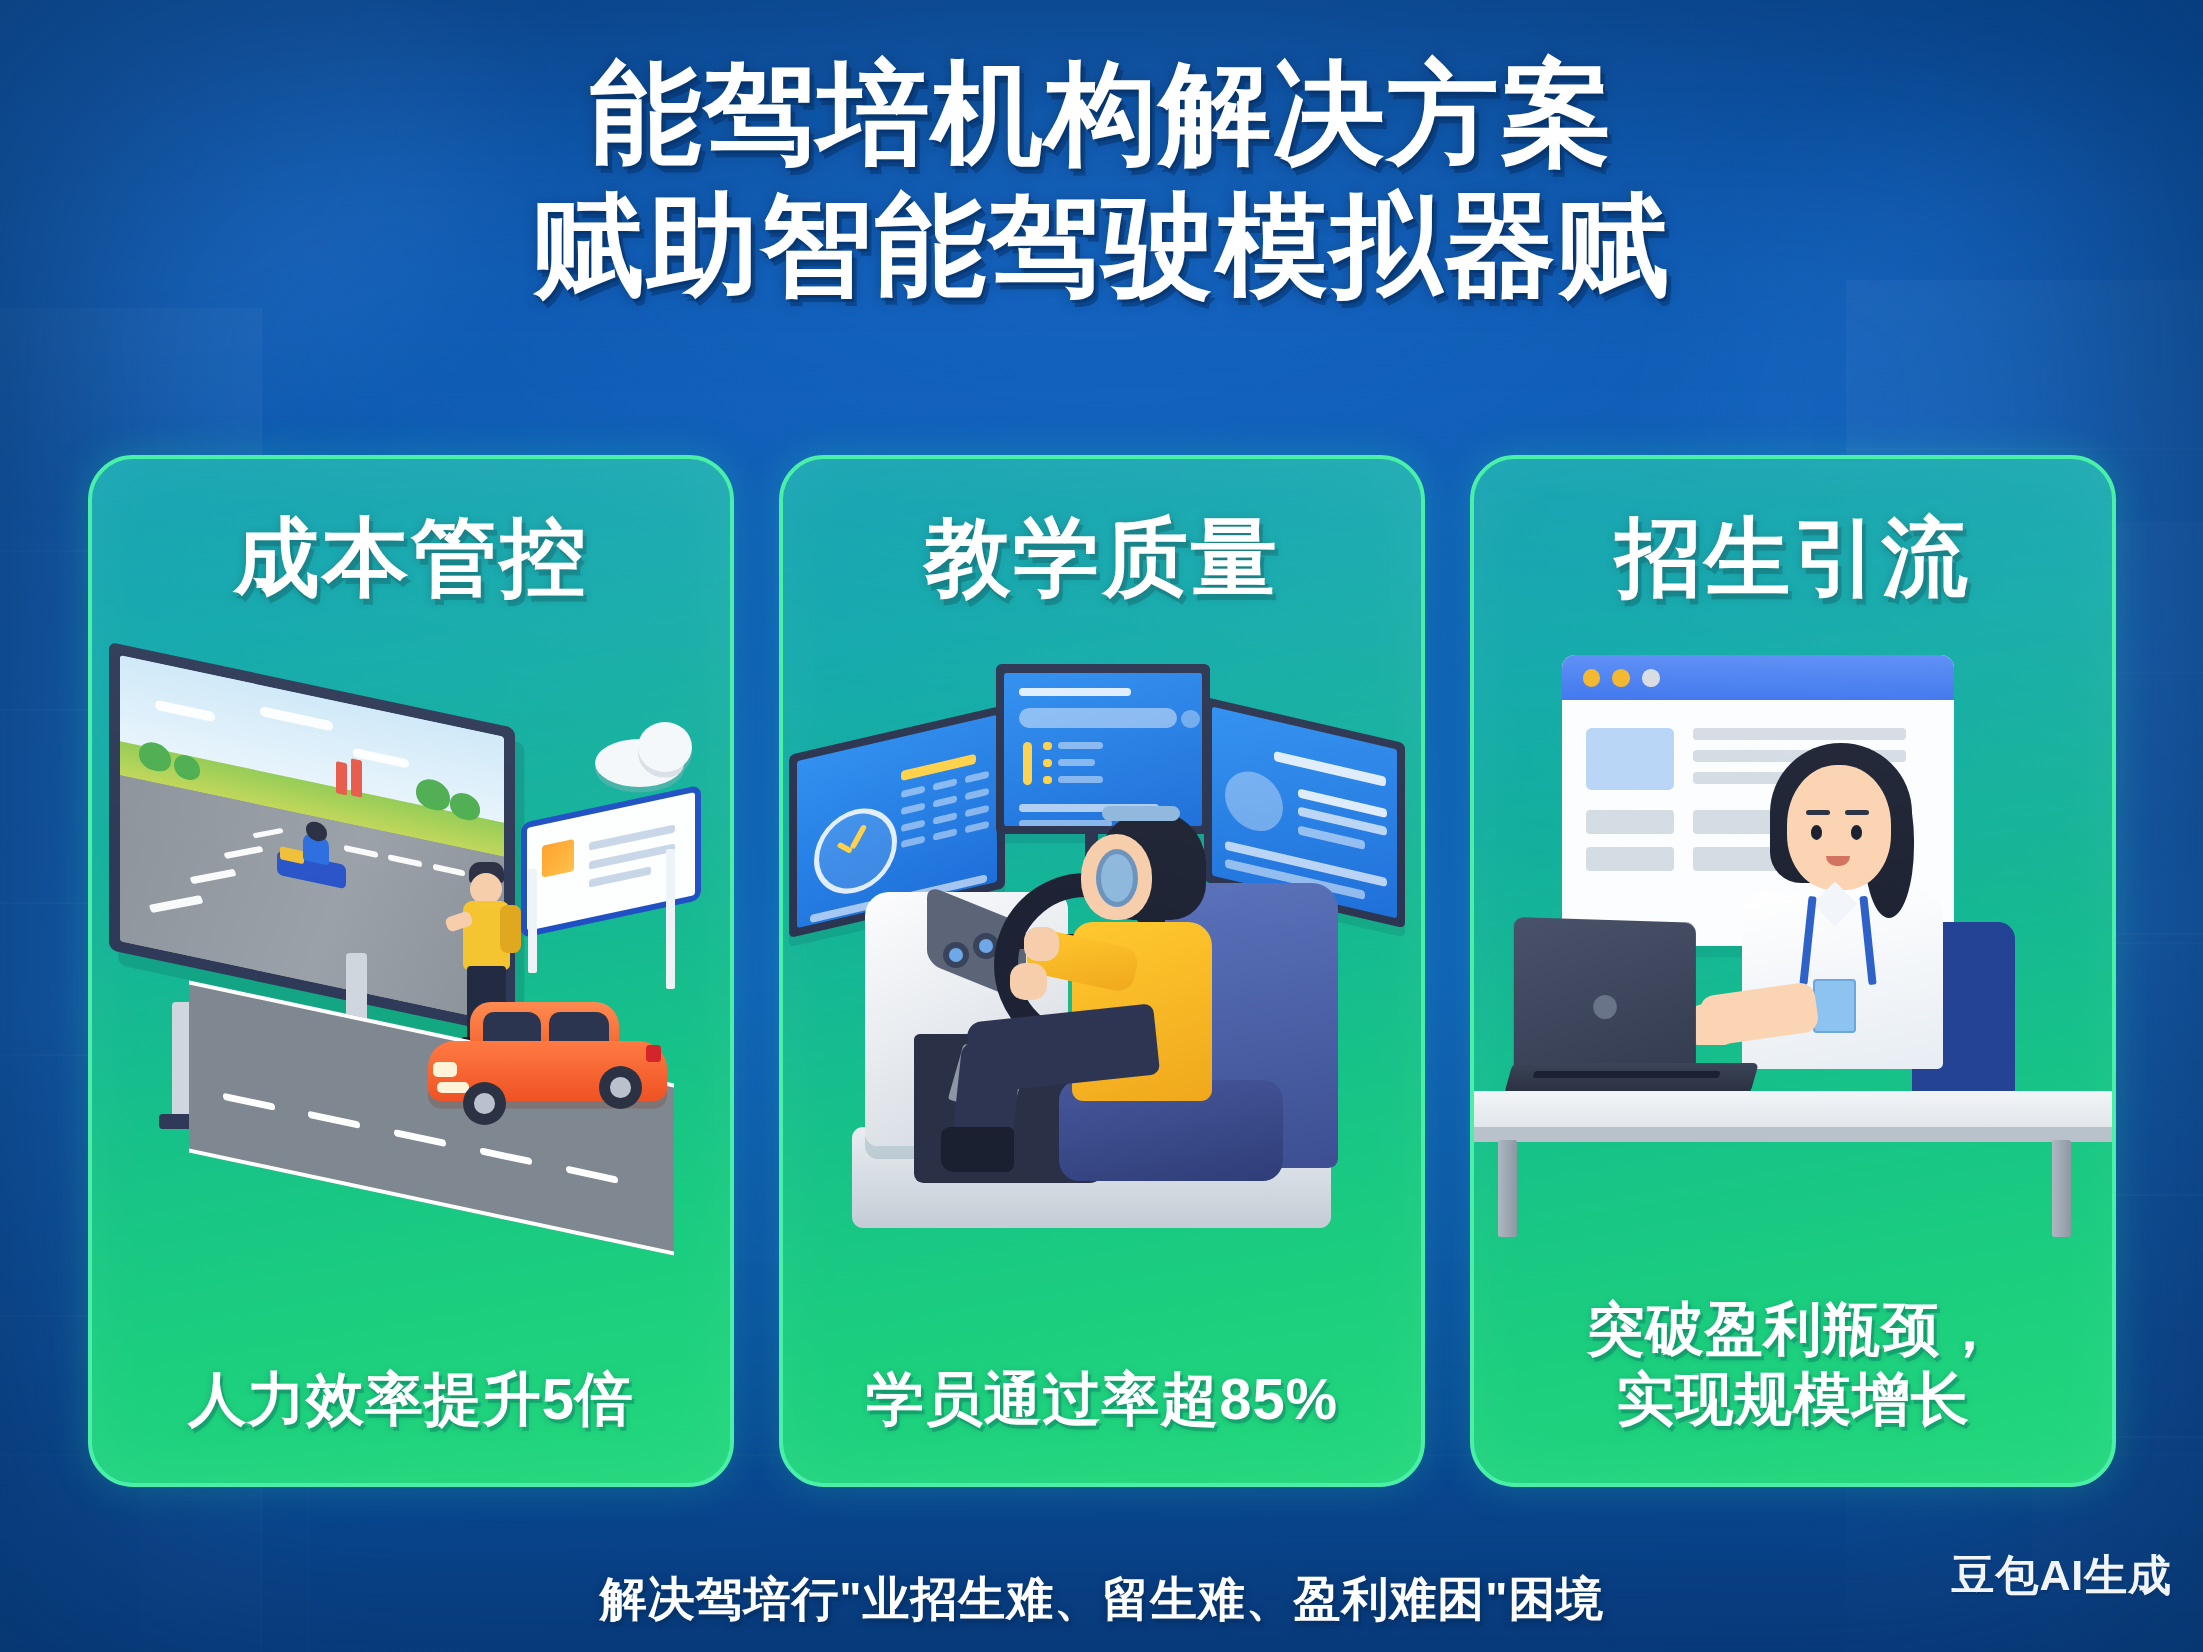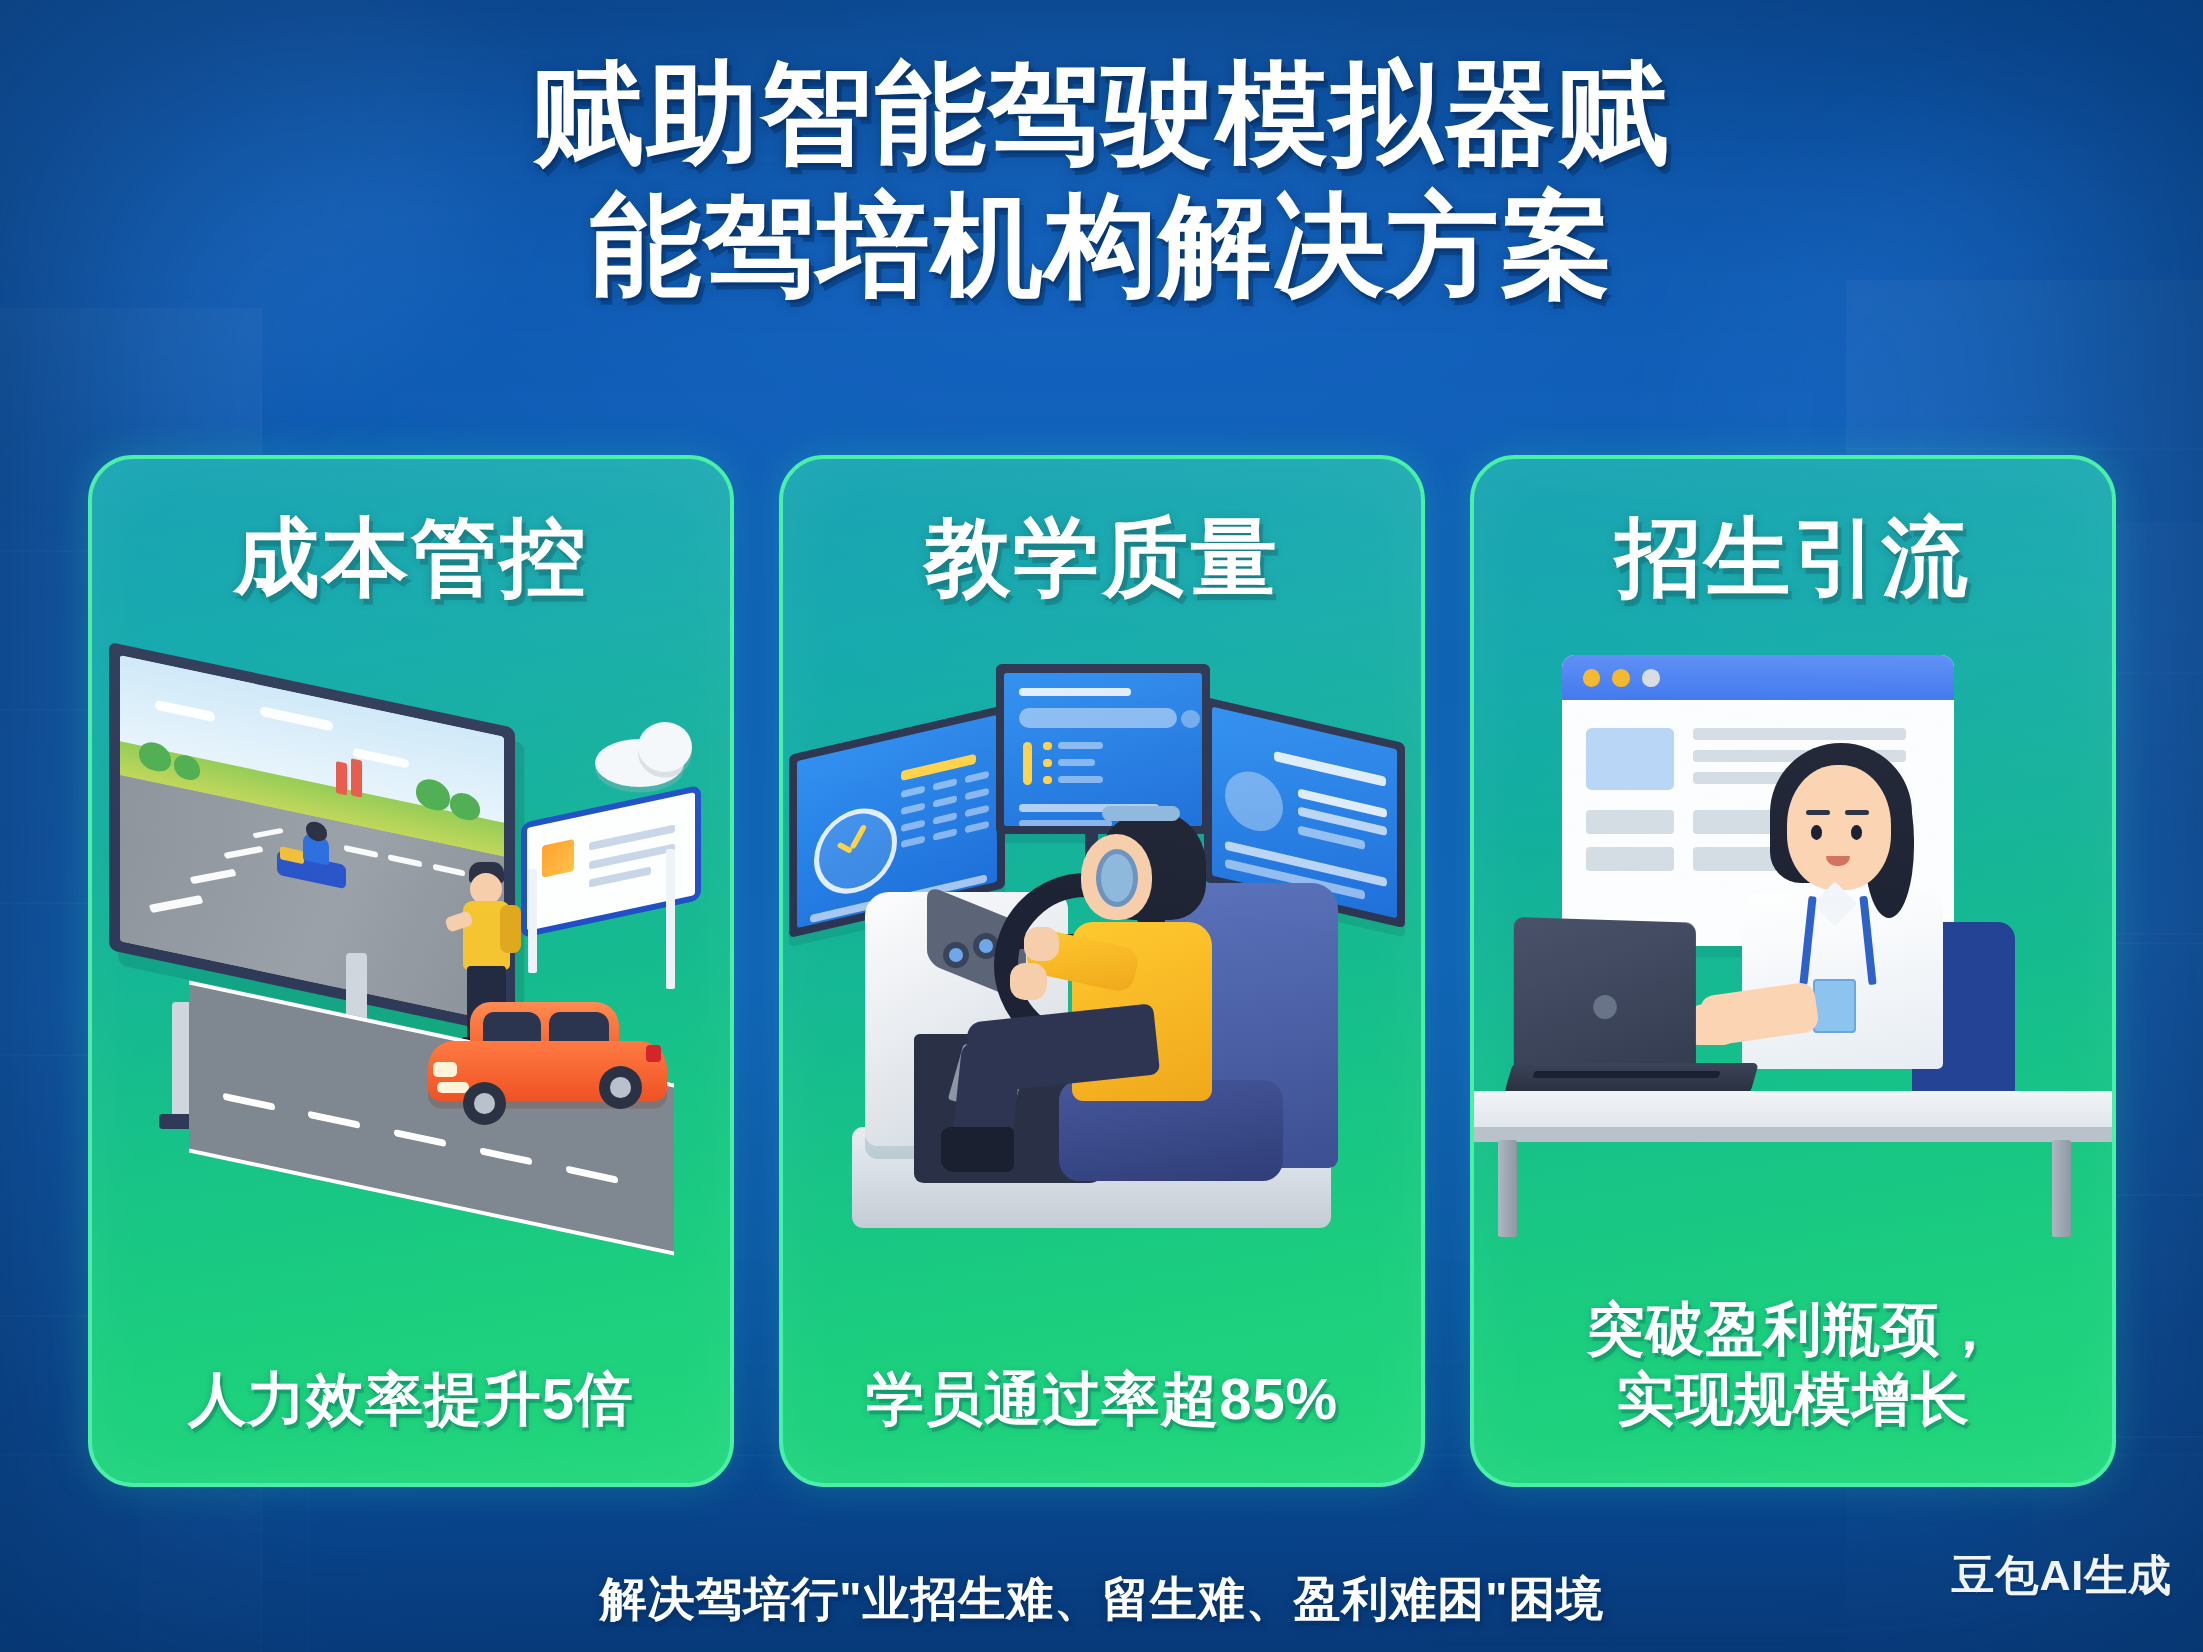--- a/index.html
+++ b/index.html
@@ -219,22 +219,22 @@
     <div class="bld" style="left:2032px;top:522px;width:177px;height:1131px;opacity:.6;"></div>
     <div class="hline" style="left:0;top:902px;width:308px;"></div>
     <div class="hline" style="left:1827px;top:942px;width:377px;"></div>
     <div class="hline" style="left:0;top:1454px;width:2204px;opacity:.5;"></div>
     <div class="glow-b" style="left:-168px;top:-168px;width:653px;height:578px;background:rgba(90,170,255,.28);"></div>
     <div class="glow-b" style="right:-205px;top:112px;width:708px;height:634px;background:rgba(70,150,245,.22);"></div>
   </div>
   <div class="vig"></div>
 
   <div class="title">
+    <span class="ln">能驾培机构解决方案</span>
     <span class="ln">赋助智能驾驶模拟器赋</span>
-    <span class="ln">能驾培机构解决方案</span>
   </div>
 
   <div class="cards">
 
     <div class="card">
       <div class="card-head">成本管控</div>
 
       <div class="art">
 
         <div class="cloud" style="left:48px;top:41px;width:89px;height:50px;"></div>

